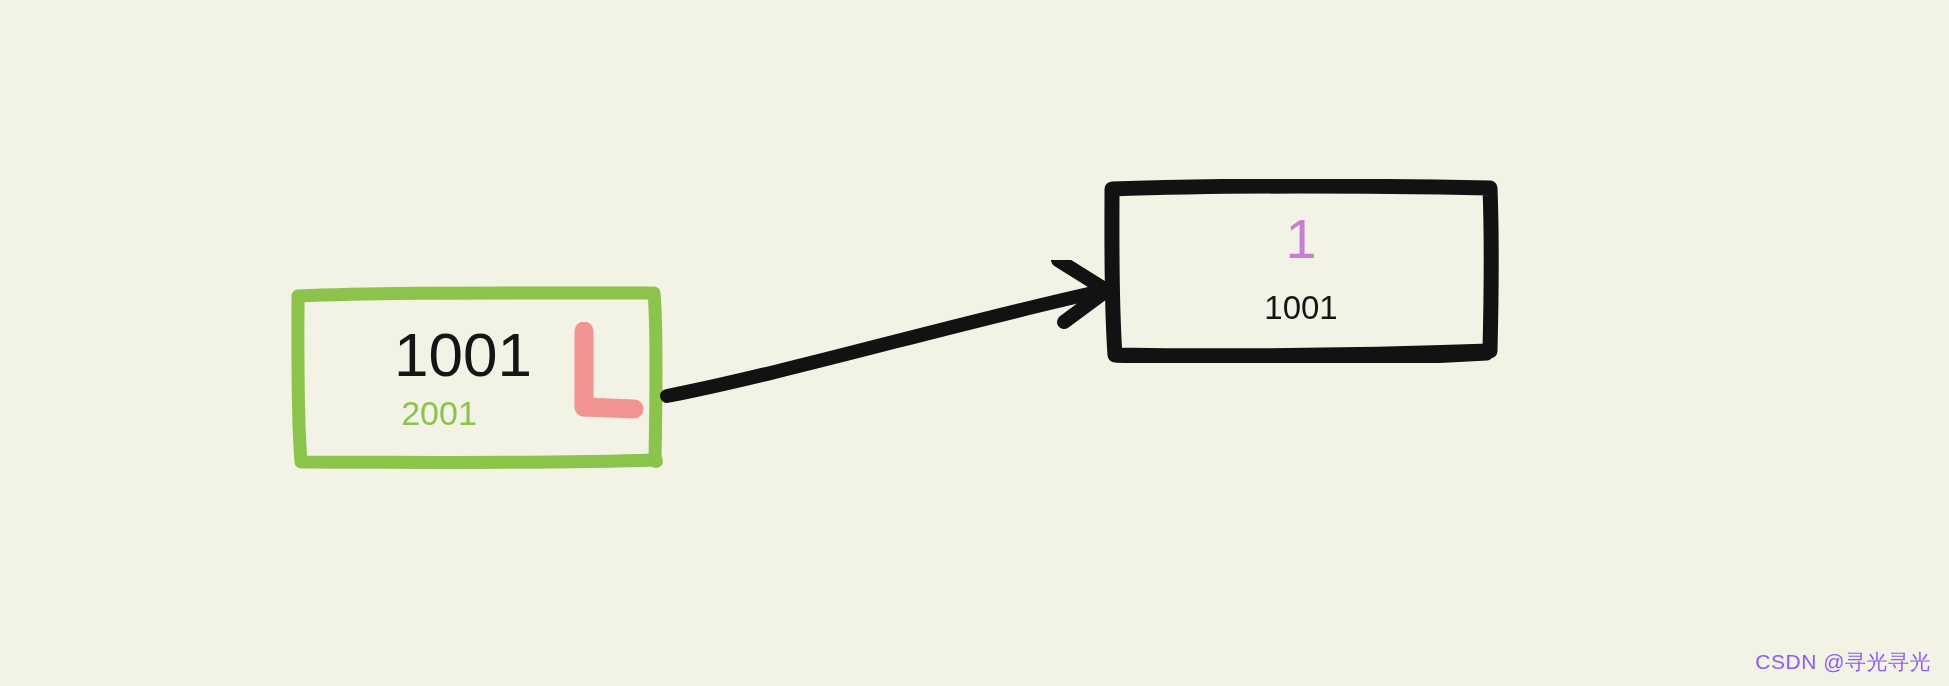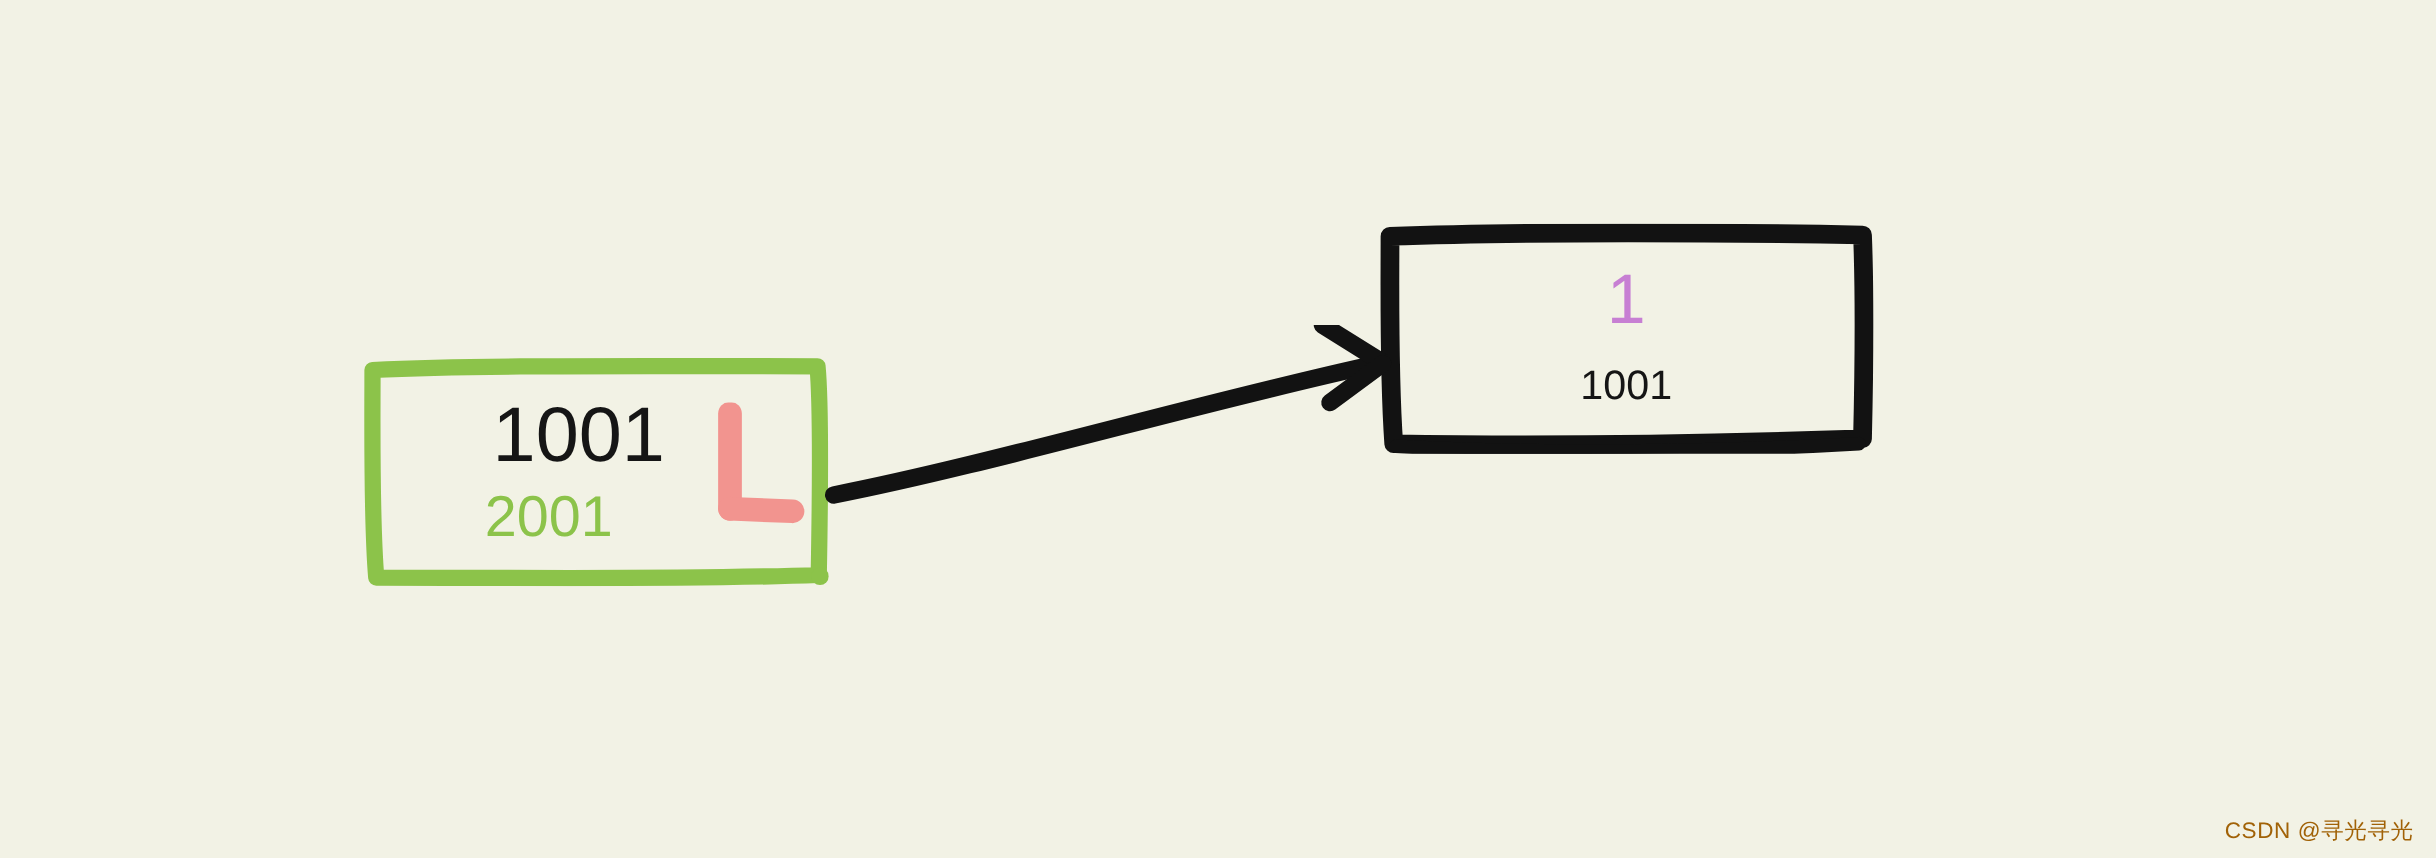--- a/index.html
+++ b/index.html
@@ -78,21 +78,21 @@
   }
   .green-primary {
     font-size: 62px;
     color: #151515;
     letter-spacing: 0px;
     line-height: 1;
     position: relative;
     left: -14px;
   }
   .green-secondary {
-    font-size: 46px;
+    font-size: 34px;
     color: #8cc34a;
     margin-top: 10px;
     line-height: 1;
     position: relative;
     left: -38px;
   }
 
   
   #pink-l {
     position: absolute;
@@ -128,22 +128,22 @@
     height: 180px;
     z-index: 1;
     pointer-events: none;
   }
 
   
   #watermark {
     position: absolute;
     right: 18px;
     bottom: 10px;
-    font-size: 18px;
-    color: #a16207;
+    font-size: 21px;
+    color: #8b5cf6;
     letter-spacing: 0.5px;
     white-space: nowrap;
     user-select: none;
   }
 </style>
 </head>
 <body style="background: rgb(242, 242, 229);">
 
 <div id="canvas">
 

